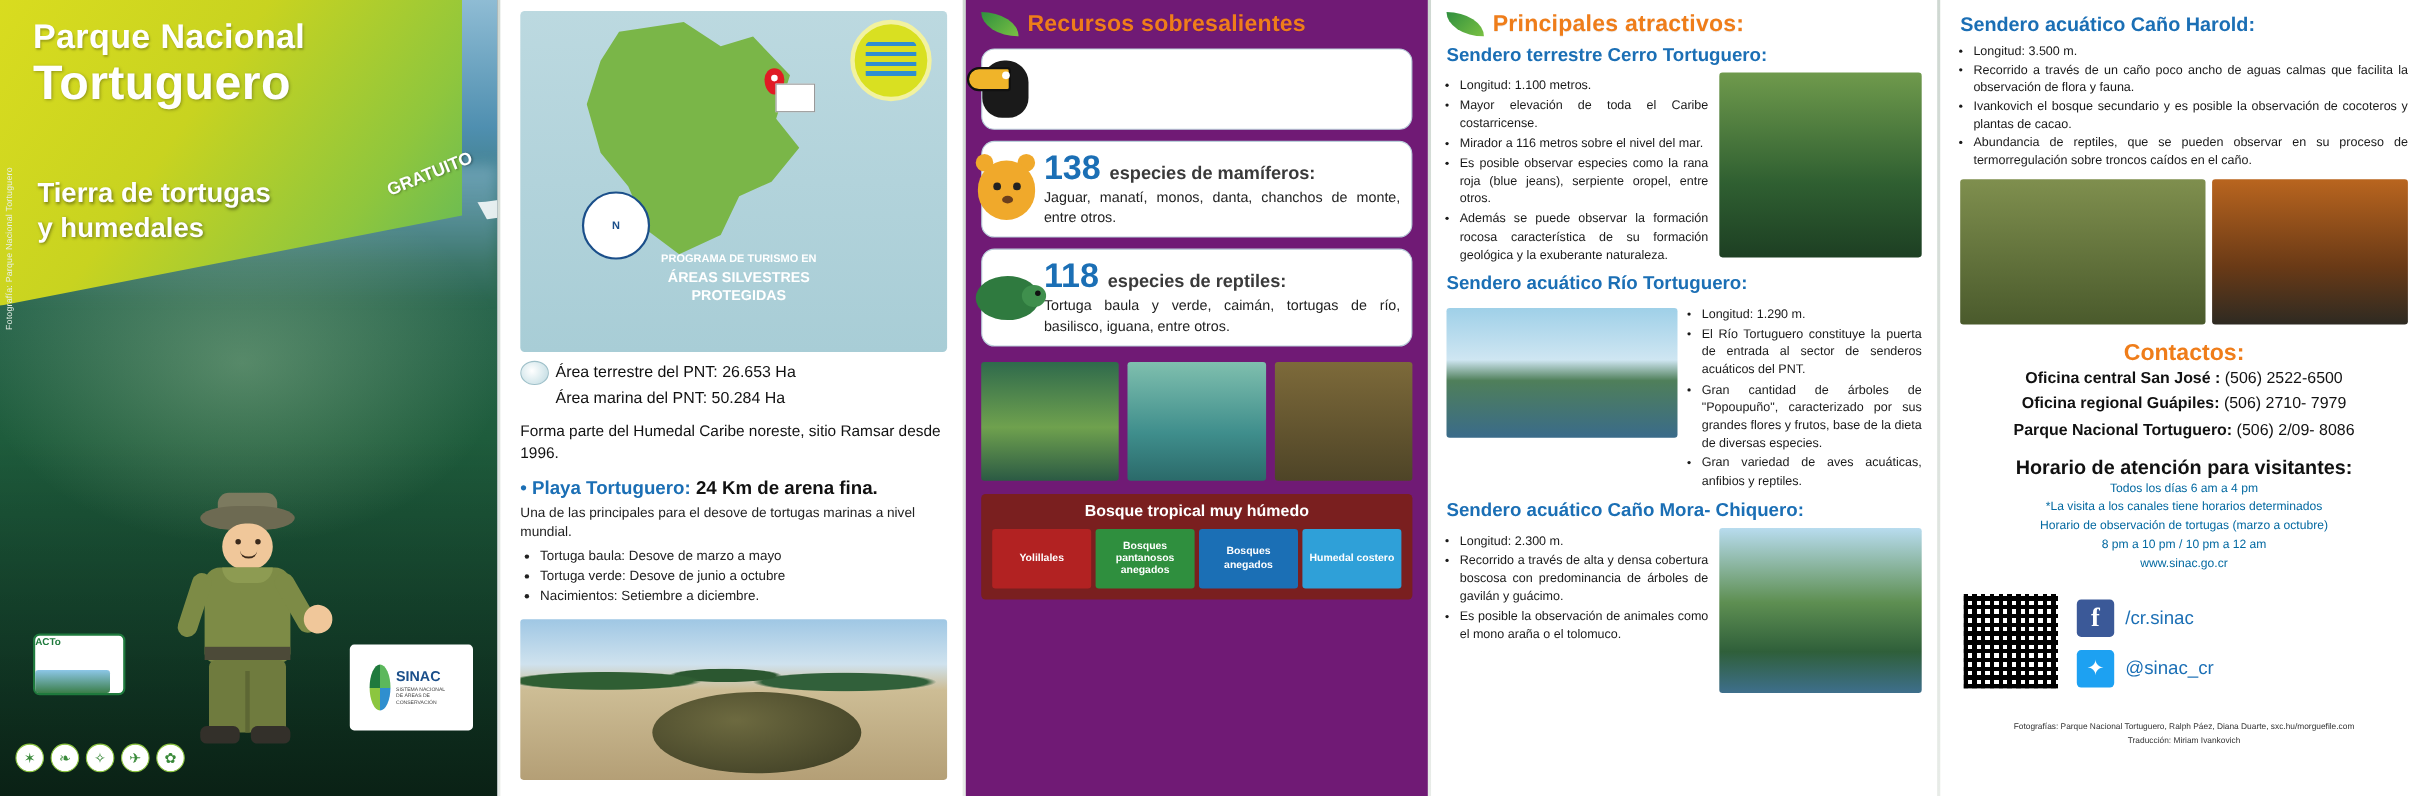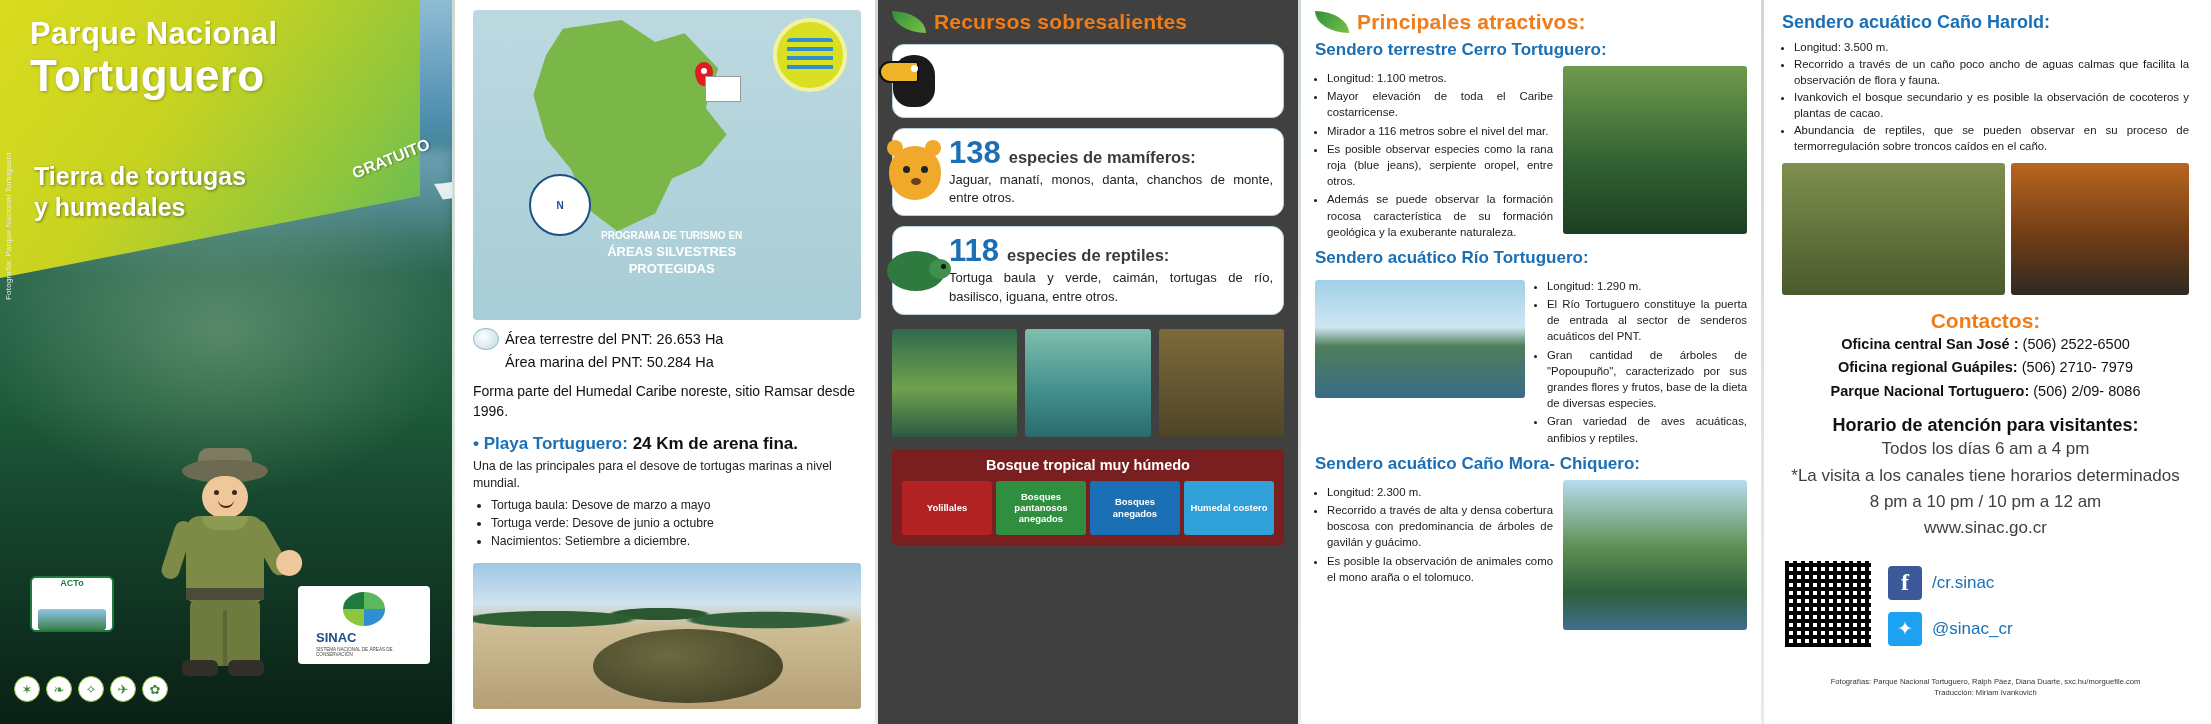--- a/index.html
+++ b/index.html
@@ -103,28 +103,28 @@
   .r-legs:after{ content:""; position:absolute; left:33px; top:10px; width:4px; height:56px; background:#5d6734;}
   .r-boot{ position:absolute; top:200px; width:36px; height:16px; background:#33302a; border-radius:6px;}
   .r-boot.l{left:32px;} .r-boot.r{left:78px;}
   .r-arm{ position:absolute; width:18px; height:60px; background:#7d8b46; border-radius:10px;}
   .r-arm.l{ left:18px; top:60px; transform: rotate(18deg);}
   .r-arm.r{ left:110px; top:58px; transform: rotate(-30deg);}
   .r-hand{ position:absolute; left:6px; top:40px; width:26px; height:26px; background:#f0c79a; border-radius:50%;}
   .acto-badge {
     position:absolute; left: 30px; bottom: 92px;
     width: 84px; height:56px; background:#ffffff; border:2px solid #1f7a3d; border-radius:6px;
-    display:flex; flex-direction:column; align-items:center; justify-content:center;
+    display:flex; flex-direction:column; justify-content:center;
     font-size:9px; color:#1f7a3d; font-weight:bold;gap:19px;
   }
   .acto-badge .pic{ width:68px;height:26px;background:linear-gradient(to bottom,#8dc7e8,#3b7e4a); border-radius:3px; margin-top:2px;}
   .sinac-logo {
-    position:absolute; right: 22px; bottom: 60px; width: 132px; height:78px;
+    position:absolute; right: 22px; bottom: 60px; width: 112px; height:78px;
     background:#ffffff; border-radius:4px; padding:6px 18px;
-    display:flex; align-items:center; gap:5px;flex-direction:column;
+    display:flex; align-items:center; gap:5px;
   }
   .sinac-leaf{ width:42px;height:42px;border-radius:50%;
     background: conic-gradient(#5cb85c 0 25%, #2f8fcf 0 50%, #8cc63f 0 75%, #1f7a3d 0 100%);}
   .sinac-txt{ font-size:13px; font-weight:bold; color:#1b4f8a; line-height:1;}
   .sinac-sub{ font-size:4.6px; color:#444; line-height:1.25; margin-top:3px;}
   .icon-row{ position:absolute; left: 14px; bottom: 22px; display:flex; gap:6px;}
   .icon-chip{ width:26px;height:26px;border-radius:50%;background:#ffffff;border:1px solid #8cc63f;
     display:flex;align-items:center;justify-content:center;font-size:13px;color:#3a8a3a;}
 
   
@@ -183,21 +183,21 @@
     position:relative; overflow:hidden;
   }
   .turtle-photo .palms{position:absolute;left:0;top:26px;width:100%;height:50px;
     background: radial-gradient(ellipse at 20% 60%, #2f5e33 0 18%, transparent 20%),
                 radial-gradient(ellipse at 48% 50%, #2b5730 0 16%, transparent 18%),
                 radial-gradient(ellipse at 76% 62%, #31603a 0 18%, transparent 20%);}
   .turtle-photo .shell{position:absolute;left:120px;bottom:6px;width:190px;height:74px;border-radius:50%;
     background: radial-gradient(ellipse at 40% 35%, #6d6a40, #3a3a22);}
 
   
-  .p3 { flex: 0 0 420px; padding: 10px 14px 0 14px; background:#404040;}
+  .p3 { flex: 0 0 420px; padding: 10px 14px 0 14px; background:#701a75;}
   .head-row{ display:flex; align-items:center; gap:8px; }
   .leaf-ico{
     width: 34px; height: 22px; border-radius: 0 100% 0 100%;
     background: linear-gradient(135deg,#2f8f3e,#7ac143); flex:0 0 34px;
   }
   .head-orange{
     font-size: 21px; font-weight: bold; color:#ef7d1a; letter-spacing:.2px;
     text-shadow: 0 1px 0 rgba(0,0,0,.08);
   }
   .fact-card{
@@ -256,21 +256,21 @@
   
   .p5 { flex: 1 1 auto; padding: 10px 22px 0 18px; background:#ffffff;}
   .ph-harold{ width:100%; height: 132px; border-radius:3px; margin-top:8px;
     display:flex; gap:6px;}
   .ph-harold .a{ flex:1.25; border-radius:3px; background:linear-gradient(to bottom,#7f8f4e,#4a5a2c);}
   .ph-harold .b{ flex:1; border-radius:3px; background:linear-gradient(to bottom,#b9651f,#6a3a16 60%,#2e2a22);}
   .contact-title{ font-size: 21px; font-weight:bold; color:#ef7d1a; text-align:center; margin-top: 14px;}
   .contact-line{ font-size: 14.5px; color:#111; text-align:center; line-height:1.62; }
   .contact-line b{ font-weight:bold; }
   .horario-title{ font-size: 18px; font-weight:bold; color:#111; text-align:center; margin-top:12px;}
-  .horario-line{ font-size: 17px; color:#404040; text-align:center; line-height:1.55;}
+  .horario-line{ font-size: 11px; color:#0369a1; text-align:center; line-height:1.55;}
   .social{ display:flex; align-items:flex-start; gap:14px; margin-top: 16px; }
   .qr{ width: 92px; height: 92px; flex:0 0 92px;
     background:
       repeating-linear-gradient(90deg,#000 0 4px,#fff 4px 8px),
       repeating-linear-gradient(0deg,#000 0 4px,#fff 4px 8px);
     background-blend-mode: multiply; border:3px solid #fff;}
   .social-col{ display:flex; flex-direction:column; gap:12px; padding-top:8px;}
   .social-row{ display:flex; align-items:center; gap:10px;}
   .fb{ width:34px;height:34px;background:#3b5998;color:#fff;border-radius:4px;font-weight:bold;
     font-size:24px;display:flex;align-items:center;justify-content:center; font-family:"Liberation Serif",serif;}
@@ -527,20 +527,21 @@
       <span>(506) 2710- 7979</span>
     </div>
     <div class="contact-line">
       <b>Parque Nacional Tortuguero:</b>
       <span>(506) 2/09- 8086</span>
     </div>
 
     <div class="horario-title">Horario de atención para visitantes:</div>
     <div class="horario-line">Todos los días 6 am a 4 pm</div>
     <div class="horario-line">*La visita a los canales tiene horarios determinados</div>
+    <div class="horario-line">Horario de observación de tortugas (marzo a octubre)</div>
     <div class="horario-line">8 pm a 10 pm / 10 pm a 12 am</div>
     <div class="horario-line">www.sinac.go.cr</div>
 
     <div class="social">
       <div class="qr"></div>
       <div class="social-col">
         <div class="social-row">
           <div class="fb">f</div>
           <div class="social-txt">/cr.sinac</div>
         </div>

